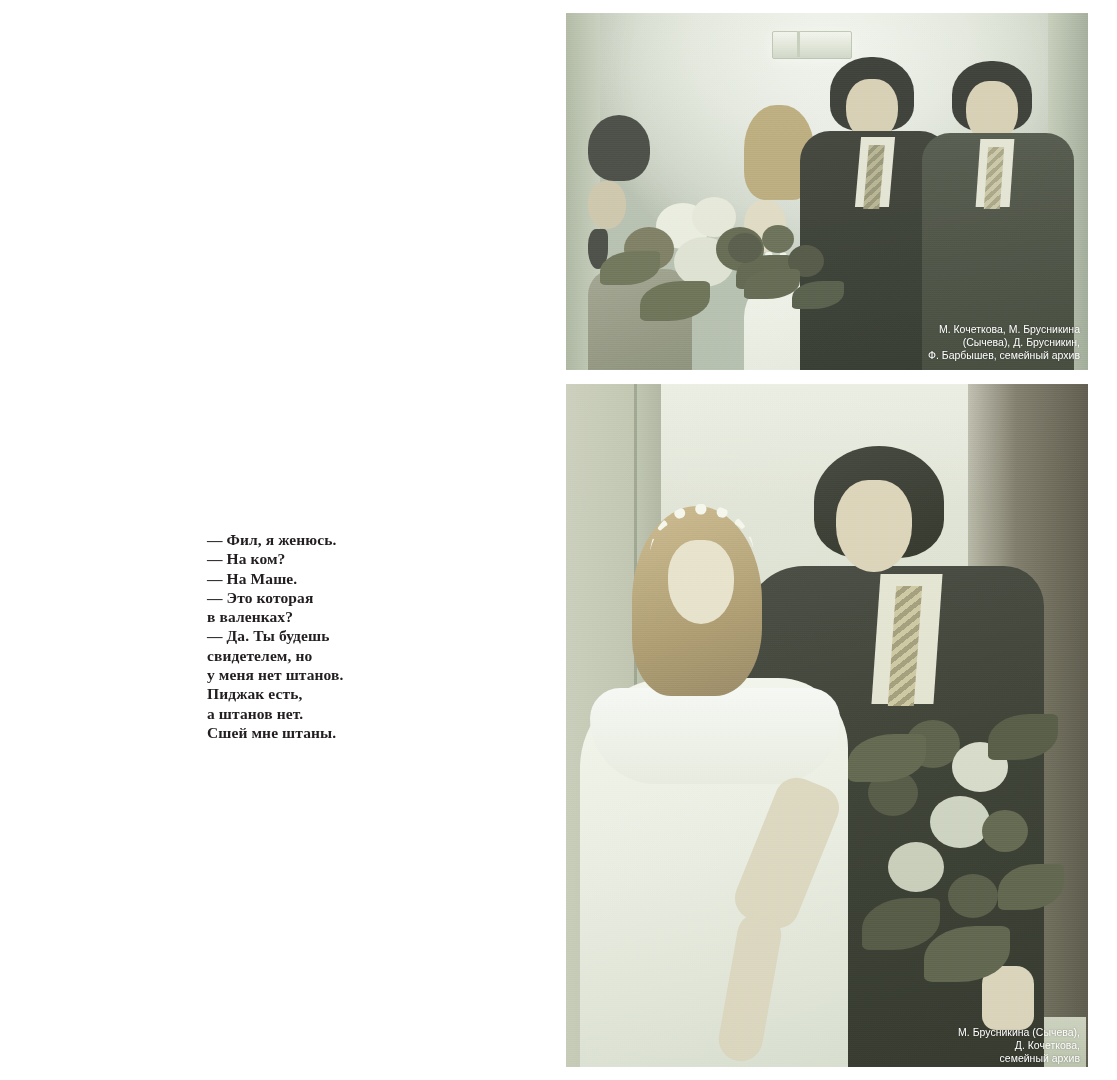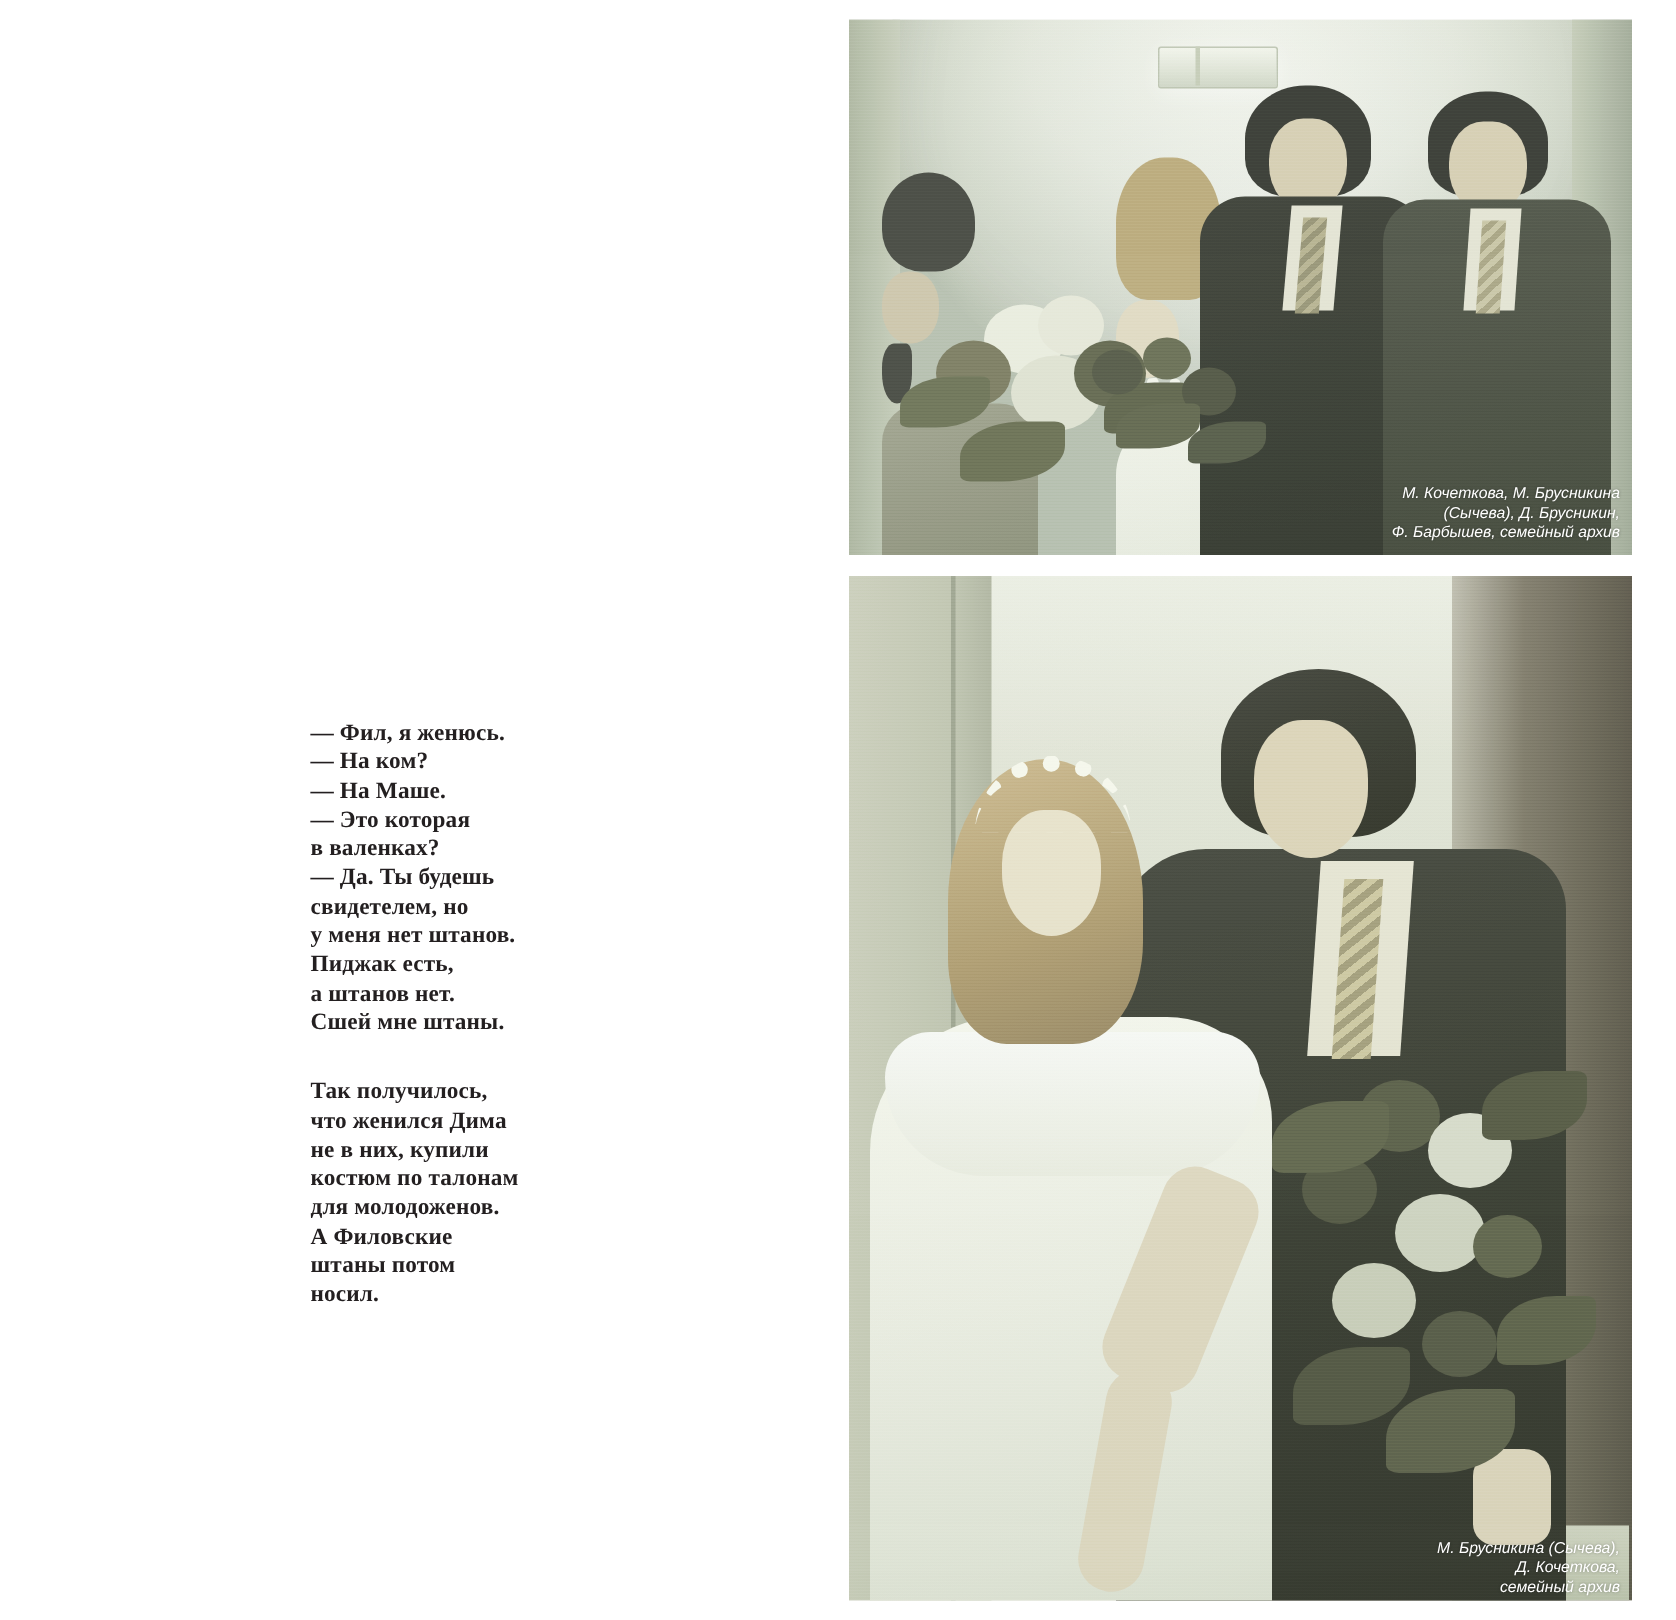--- a/index.html
+++ b/index.html
@@ -13,42 +13,41 @@
     height: 1080px;
     background: #ffffff;
     overflow: hidden;
     font-family: "Liberation Sans", sans-serif;
   }
 
   
   .text-column {
     position: absolute;
     left: 207px;
-    top: 479px;
+    top: 530px;
     width: 230px;
   }
   .para {
     font-family: "Liberation Serif", serif;
     font-size: 15.5px;
     font-weight: bold;
     line-height: 19.3px;
     color: #231f20;
     margin: 0;
     white-space: pre-line;
     letter-spacing: 0.1px;
   }
   .para + .para {
     margin-top: 27px;
   }
 
   
   .photo {
     position: absolute;
     overflow: hidden;
-    font-style: italic;
   }
   .photo-top {
     left: 566px;
     top: 13px;
     width: 522px;
     height: 357px;
   }
   .photo-bottom {
     left: 566px;
     top: 384px;
@@ -210,28 +209,20 @@
 — На ком?
 — На Маше.
 — Это которая
 в валенках?
 — Да. Ты будешь
 свидетелем, но
 у меня нет штанов.
 Пиджак есть,
 а штанов нет.
 Сшей мне штаны.</p>
-    <p class="para">Так получилось,
-что женился Дима
-не в них, купили
-костюм по талонам
-для молодоженов.
-А Филовские
-штаны потом
-носил.</p>
   </div>
 
   <div class="photo photo-top">
     <div class="scene">
       <div class="top-bg"></div>
       <div class="top-arch"></div>
       <div class="lamp"></div>
       <div class="wall-line" style="left:0;top:0;width:34px;height:357px;background:linear-gradient(90deg,#aab29c,#c6ccbb);"></div>
       <div class="wall-line" style="right:0;top:0;width:40px;height:357px;background:linear-gradient(270deg,#9aa391,#c2c9b6);"></div>
 

